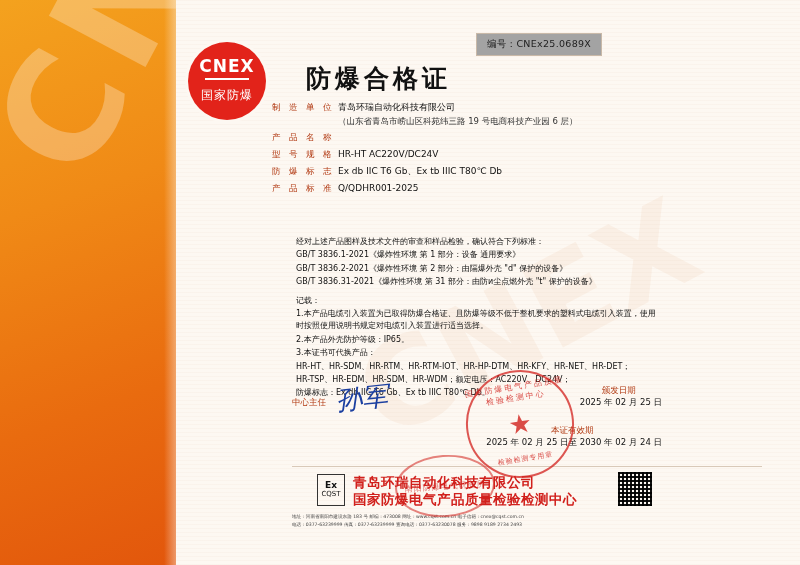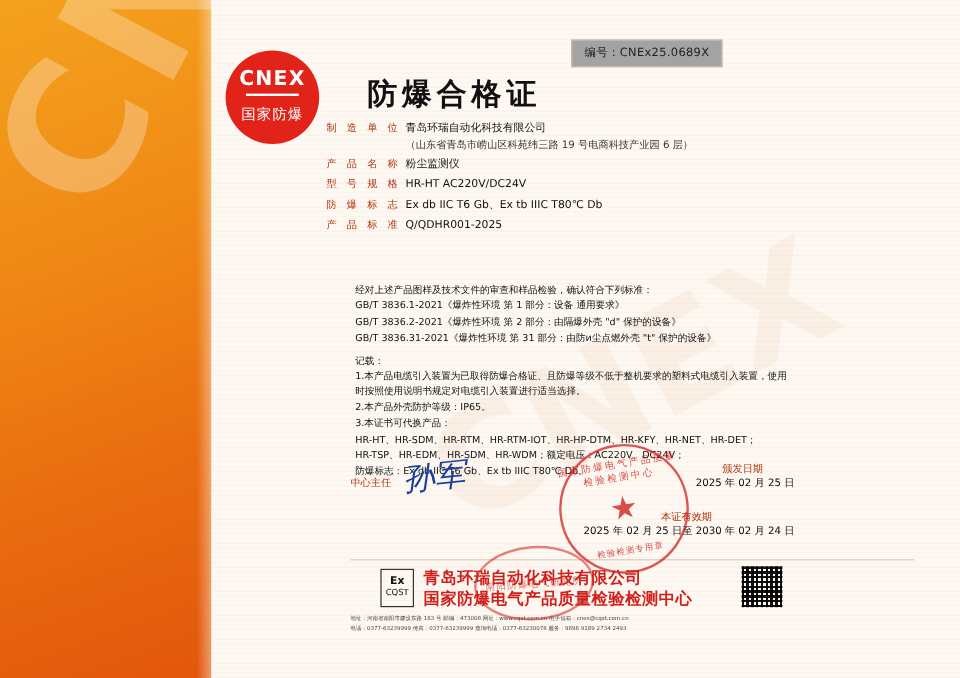--- a/index.html
+++ b/index.html
@@ -188,21 +188,20 @@
     <div class="row">
       <div class="lab">制造单位</div>
       <div class="val">
         <span>青岛环瑞自动化科技有限公司</span>
         <span class="sub2">（山东省青岛市崂山区科苑纬三路 19 号电商科技产业园 6 层）</span>
       </div>
     </div>
 
     <div class="row">
       <div class="lab">产品名称</div>
-      <div class="val">粉尘监测仪</div>
     </div>
 
     <div class="row">
       <div class="lab">型号规格</div>
       <div class="val">HR-HT   AC220V/DC24V</div>
     </div>
 
     <div class="row">
       <div class="lab">防爆标志</div>
       <div class="val">Ex db IIC T6 Gb、Ex tb IIIC T80℃ Db</div>

